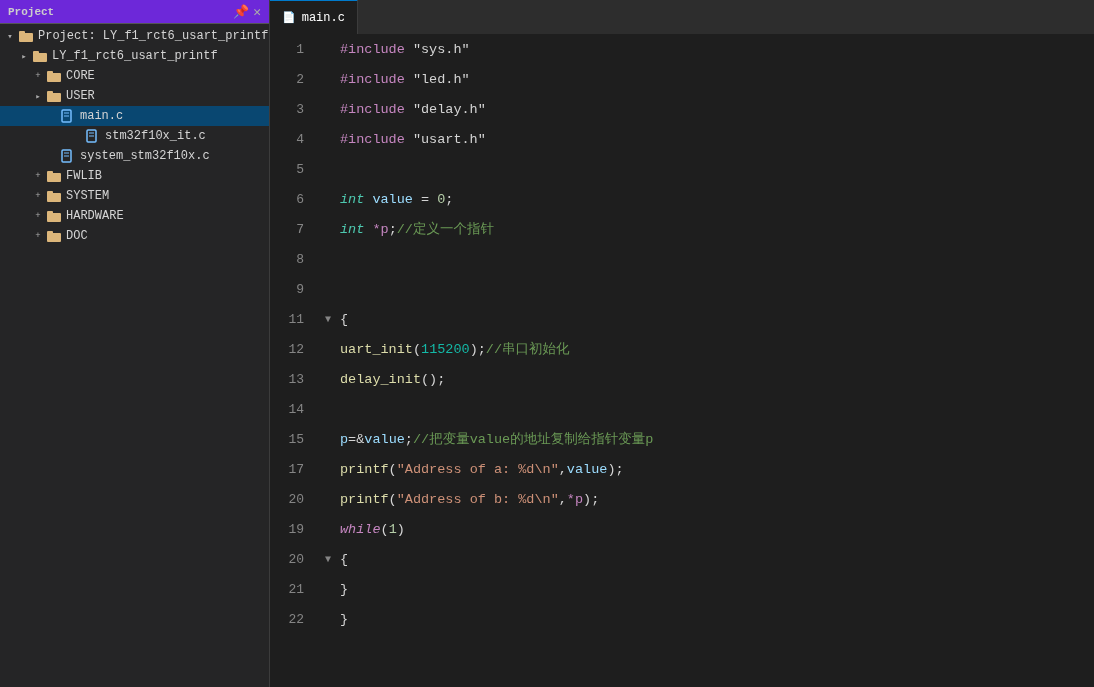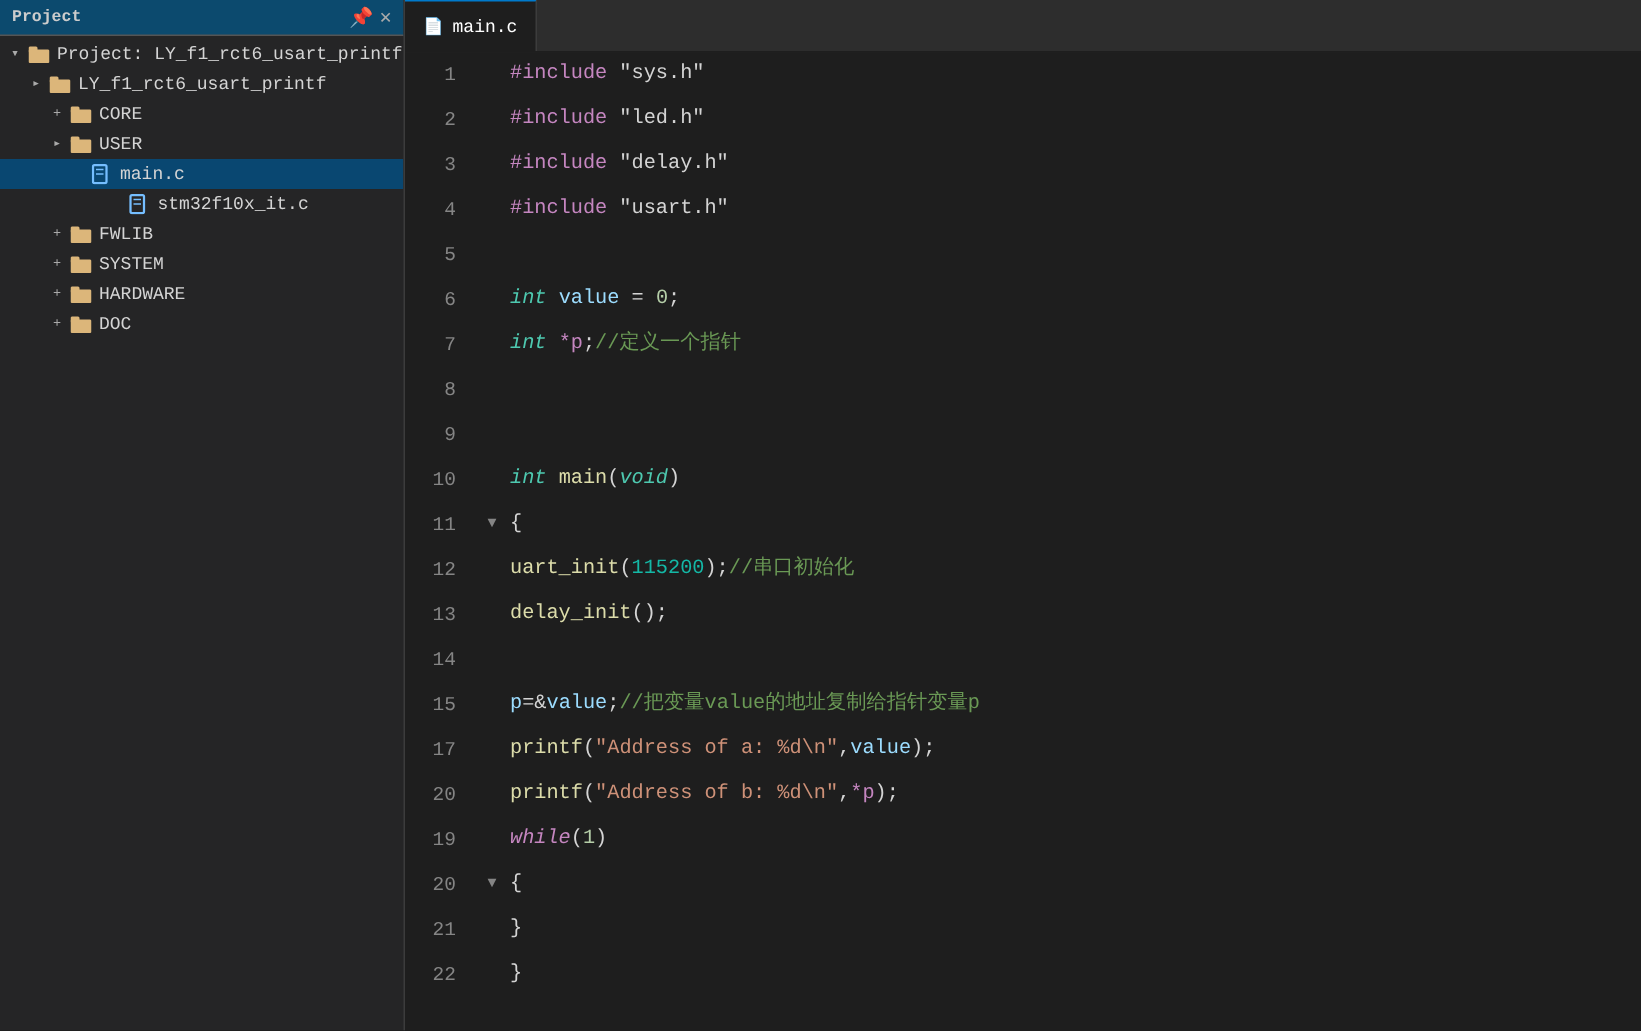--- a/index.html
+++ b/index.html
@@ -26,21 +26,21 @@
       width: 270px;
       background: #252526;
       border-right: 1px solid #3c3c3c;
       display: flex;
       flex-direction: column;
       flex-shrink: 0;
       overflow: hidden;
     }
 
     .sidebar-header {
-      background: #0c4a6e;
+      background: #6d28d9;
       padding: 3px 8px;
       font-size: 11px;
       color: #cccccc;
       display: flex;
       align-items: center;
       justify-content: space-between;
       height: 24px;
       flex-shrink: 0;
       border-bottom: 1px solid #555;
     }
@@ -304,20 +304,31 @@
           <span class="tree-expand" style="font-size: 9px; color: rgb(170, 170, 170); width: 12px; text-align: center; display: inline-block; margin-right: 2px;"></span>
           <span class="tree-icon file-icon">
             <svg width="14" height="14" viewBox="0 0 14 14">
               <rect x="1" y="1" width="9" height="12" rx="1" fill="none" stroke="#75beff" stroke-width="1.5"></rect>
               <line x1="3" y1="4" x2="8" y2="4" stroke="#75beff" stroke-width="1"></line>
               <line x1="3" y1="7" x2="8" y2="7" stroke="#75beff" stroke-width="1"></line>
             </svg>
           </span>
           <span class="tree-label" style="font-size: 12px;">stm32f10x_it.c</span>
         </div>
+        <div class="tree-item" style="padding-left: 46px;">
+          <span class="tree-expand" style="font-size: 9px; color: rgb(170, 170, 170); width: 12px; text-align: center; display: inline-block; margin-right: 2px;"></span>
+          <span class="tree-icon file-icon">
+            <svg width="14" height="14" viewBox="0 0 14 14">
+              <rect x="1" y="1" width="9" height="12" rx="1" fill="none" stroke="#75beff" stroke-width="1.5"></rect>
+              <line x1="3" y1="4" x2="8" y2="4" stroke="#75beff" stroke-width="1"></line>
+              <line x1="3" y1="7" x2="8" y2="7" stroke="#75beff" stroke-width="1"></line>
+            </svg>
+          </span>
+          <span class="tree-label" style="font-size: 12px;">system_stm32f10x.c</span>
+        </div>
         <div class="tree-item" style="padding-left: 32px;">
           <span class="tree-expand" style="font-size: 9px; color: rgb(170, 170, 170); width: 12px; text-align: center; display: inline-block; margin-right: 2px;">+</span>
           <span class="tree-icon folder-icon">
             <svg width="14" height="14" viewBox="0 0 14 14">
               <rect x="0" y="4" width="14" height="9" rx="1" fill="#dcb67a"></rect>
               <rect x="0" y="2" width="6" height="4" rx="1" fill="#dcb67a"></rect>
             </svg>
           </span>
           <span class="tree-label" style="font-size: 12px;">FWLIB</span>
         </div>
@@ -405,25 +416,20 @@
             <span class="line-num">8</span>
             <span class="line-fold"></span>
             <span class="line-code">&nbsp;</span>
           </div>
           <div class="code-line">
             <span class="line-num">9</span>
             <span class="line-fold"></span>
             <span class="line-code">&nbsp;</span>
           </div>
           <div class="code-line">
-            <span class="line-num">10</span>
-            <span class="line-fold"></span>
-            <span class="line-code"><span class="kw-type">int</span> <span class="kw-main">main</span>(<span class="kw-void">void</span>)</span>
-          </div>
-          <div class="code-line">
             <span class="line-num">11</span>
             <span class="line-fold">▼</span>
             <span class="line-code"><span class="kw-operator">{</span></span>
           </div>
           <div class="code-line">
             <span class="line-num">12</span>
             <span class="line-fold"></span>
             <span class="line-code">    <span class="kw-func">uart_init</span>(<span class="kw-param">115200</span>);<span class="kw-comment">//串口初始化</span></span>
           </div>
           <div class="code-line">

